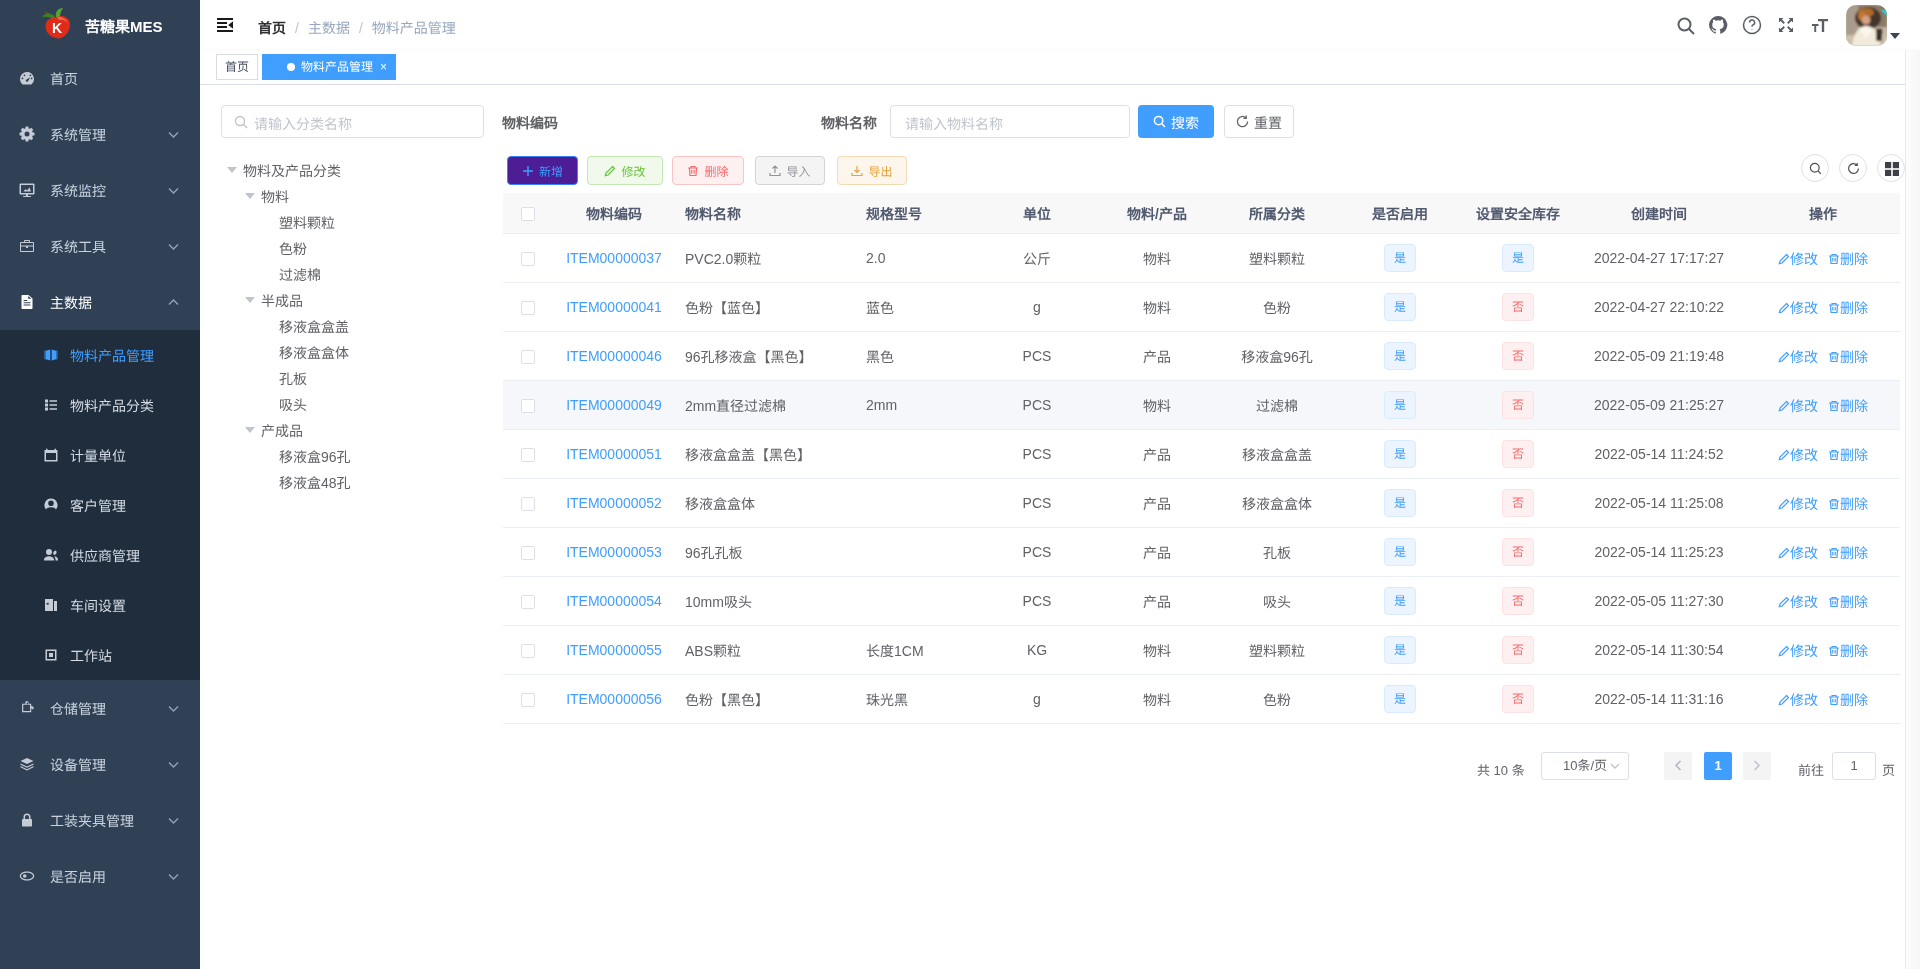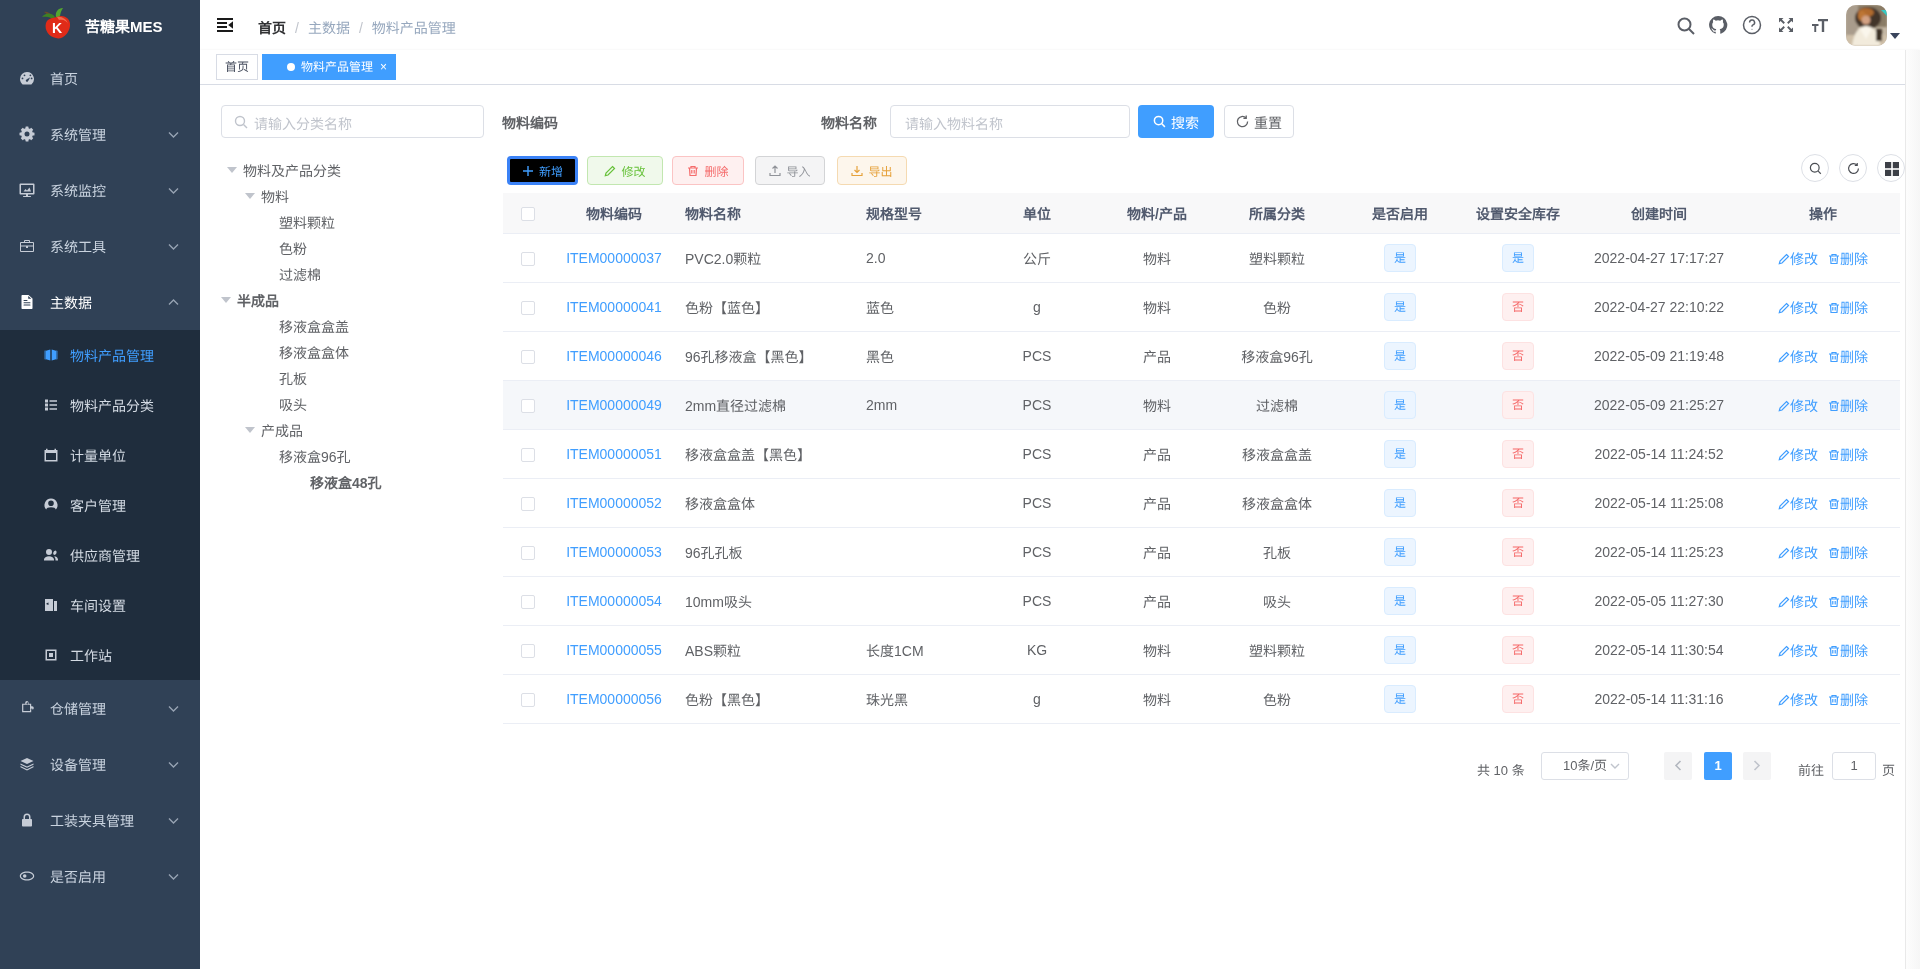--- a/index.html
+++ b/index.html
@@ -343,46 +343,46 @@
             <path d="M9.5 9.5l3.5 3.5"></path>
           </svg></span>
       <span class="ph">请输入分类名称</span>
     </div>
     <div class="tree">
       <div class="tnode" style="padding-left:27px;"><span class="tcaret"></span>物料及产品分类</div>
       <div class="tnode" style="padding-left:45px;"><span class="tcaret"></span>物料</div>
       <div class="tnode" style="padding-left:63px;"><span class="noc"></span>塑料颗粒</div>
       <div class="tnode" style="padding-left:63px;"><span class="noc"></span>色粉</div>
       <div class="tnode" style="padding-left:63px;"><span class="noc"></span>过滤棉</div>
-      <div class="tnode" style="padding-left:21px;font-weight:bold;"><span class="tcaret"></span>半成品</div>
+      <div class="tnode" style="padding-left:45px;"><span class="tcaret"></span>半成品</div>
       <div class="tnode" style="padding-left:63px;"><span class="noc"></span>移液盒盒盖</div>
       <div class="tnode" style="padding-left:63px;"><span class="noc"></span>移液盒盒体</div>
       <div class="tnode" style="padding-left:63px;"><span class="noc"></span>孔板</div>
       <div class="tnode" style="padding-left:63px;"><span class="noc"></span>吸头</div>
       <div class="tnode" style="padding-left:45px;"><span class="tcaret"></span>产成品</div>
       <div class="tnode" style="padding-left:63px;"><span class="noc"></span>移液盒96孔</div>
-      <div class="tnode" style="padding-left:94px;font-weight:bold;"><span class="noc"></span>移液盒48孔</div>
+      <div class="tnode" style="padding-left:63px;"><span class="noc"></span>移液盒48孔</div>
     </div>
     <span class="flabel" style="left:302px;">物料编码</span>
     <span class="flabel" style="left:621px;">物料名称</span>
     <div class="finput" style="left:690px;width:240px;">
         <span class="ph">请输入物料名称</span>
       </div>
     <div class="btn" style="left:938px;top:20px;width:76px;height:33px;background:#409eff;color:#fff;font-size:14px;">
       <svg width="13" height="13" viewBox="0 0 14 14" fill="none" stroke="#fff" stroke-width="1.6">
           <circle cx="6" cy="6" r="4.5"></circle>
           <path d="M9.5 9.5l3.3 3.3"></path>
         </svg>搜索</div>
     <div class="btn" style="left:1024px;top:20px;width:70px;height:33px;background:#fff;border:1px solid #dcdfe6;color:#606266;font-size:14px;">
       <svg width="13" height="13" viewBox="0 0 14 14" fill="none" stroke="#606266" stroke-width="1.4">
           <path d="M12.5 7a5.5 5.5 0 1 1-1.8-4"></path>
           <path d="M11 .5v3h-3" fill="none"></path>
         </svg>重置</div>
 
-    <div class="btn" style="left:307px;top:71px;width:71px;height:29px;background:#000000;border:3px solid #3b82f6;color:#409eff;">
+    <div class="btn" style="left:307px;top:71px;width:71px;height:29px;background:#4c1d95;border:1px solid #3b82f6;color:#409eff;">
       <svg width="12" height="12" viewBox="0 0 12 12" fill="none" stroke="#409eff" stroke-width="1.4">
           <path d="M6 1v10M1 6h10"></path>
         </svg>新增</div>
     <div class="btn" style="left:387px;top:71px;width:76px;height:29px;background:#f0f9eb;border:1px solid #c2e7b0;color:#67c23a;">
       <svg width="12" height="12" viewBox="0 0 12 12" fill="none" stroke="#67c23a" stroke-width="1.2">
           <path d="M8.5 1.5l2 2L4 10l-2.7.7L2 8z"></path>
         </svg>修改</div>
     <div class="btn" style="left:472px;top:71px;width:72px;height:29px;background:#fef0f0;border:1px solid #fbc4c4;color:#f56c6c;">
       <svg width="12" height="12" viewBox="0 0 12 12" fill="none" stroke="#f56c6c" stroke-width="1.2">
           <path d="M1 3h10M4 3V1.5h4V3M2.5 3l.5 7.5h6L9.5 3M4.8 5v3.5M7.2 5v3.5"></path>

